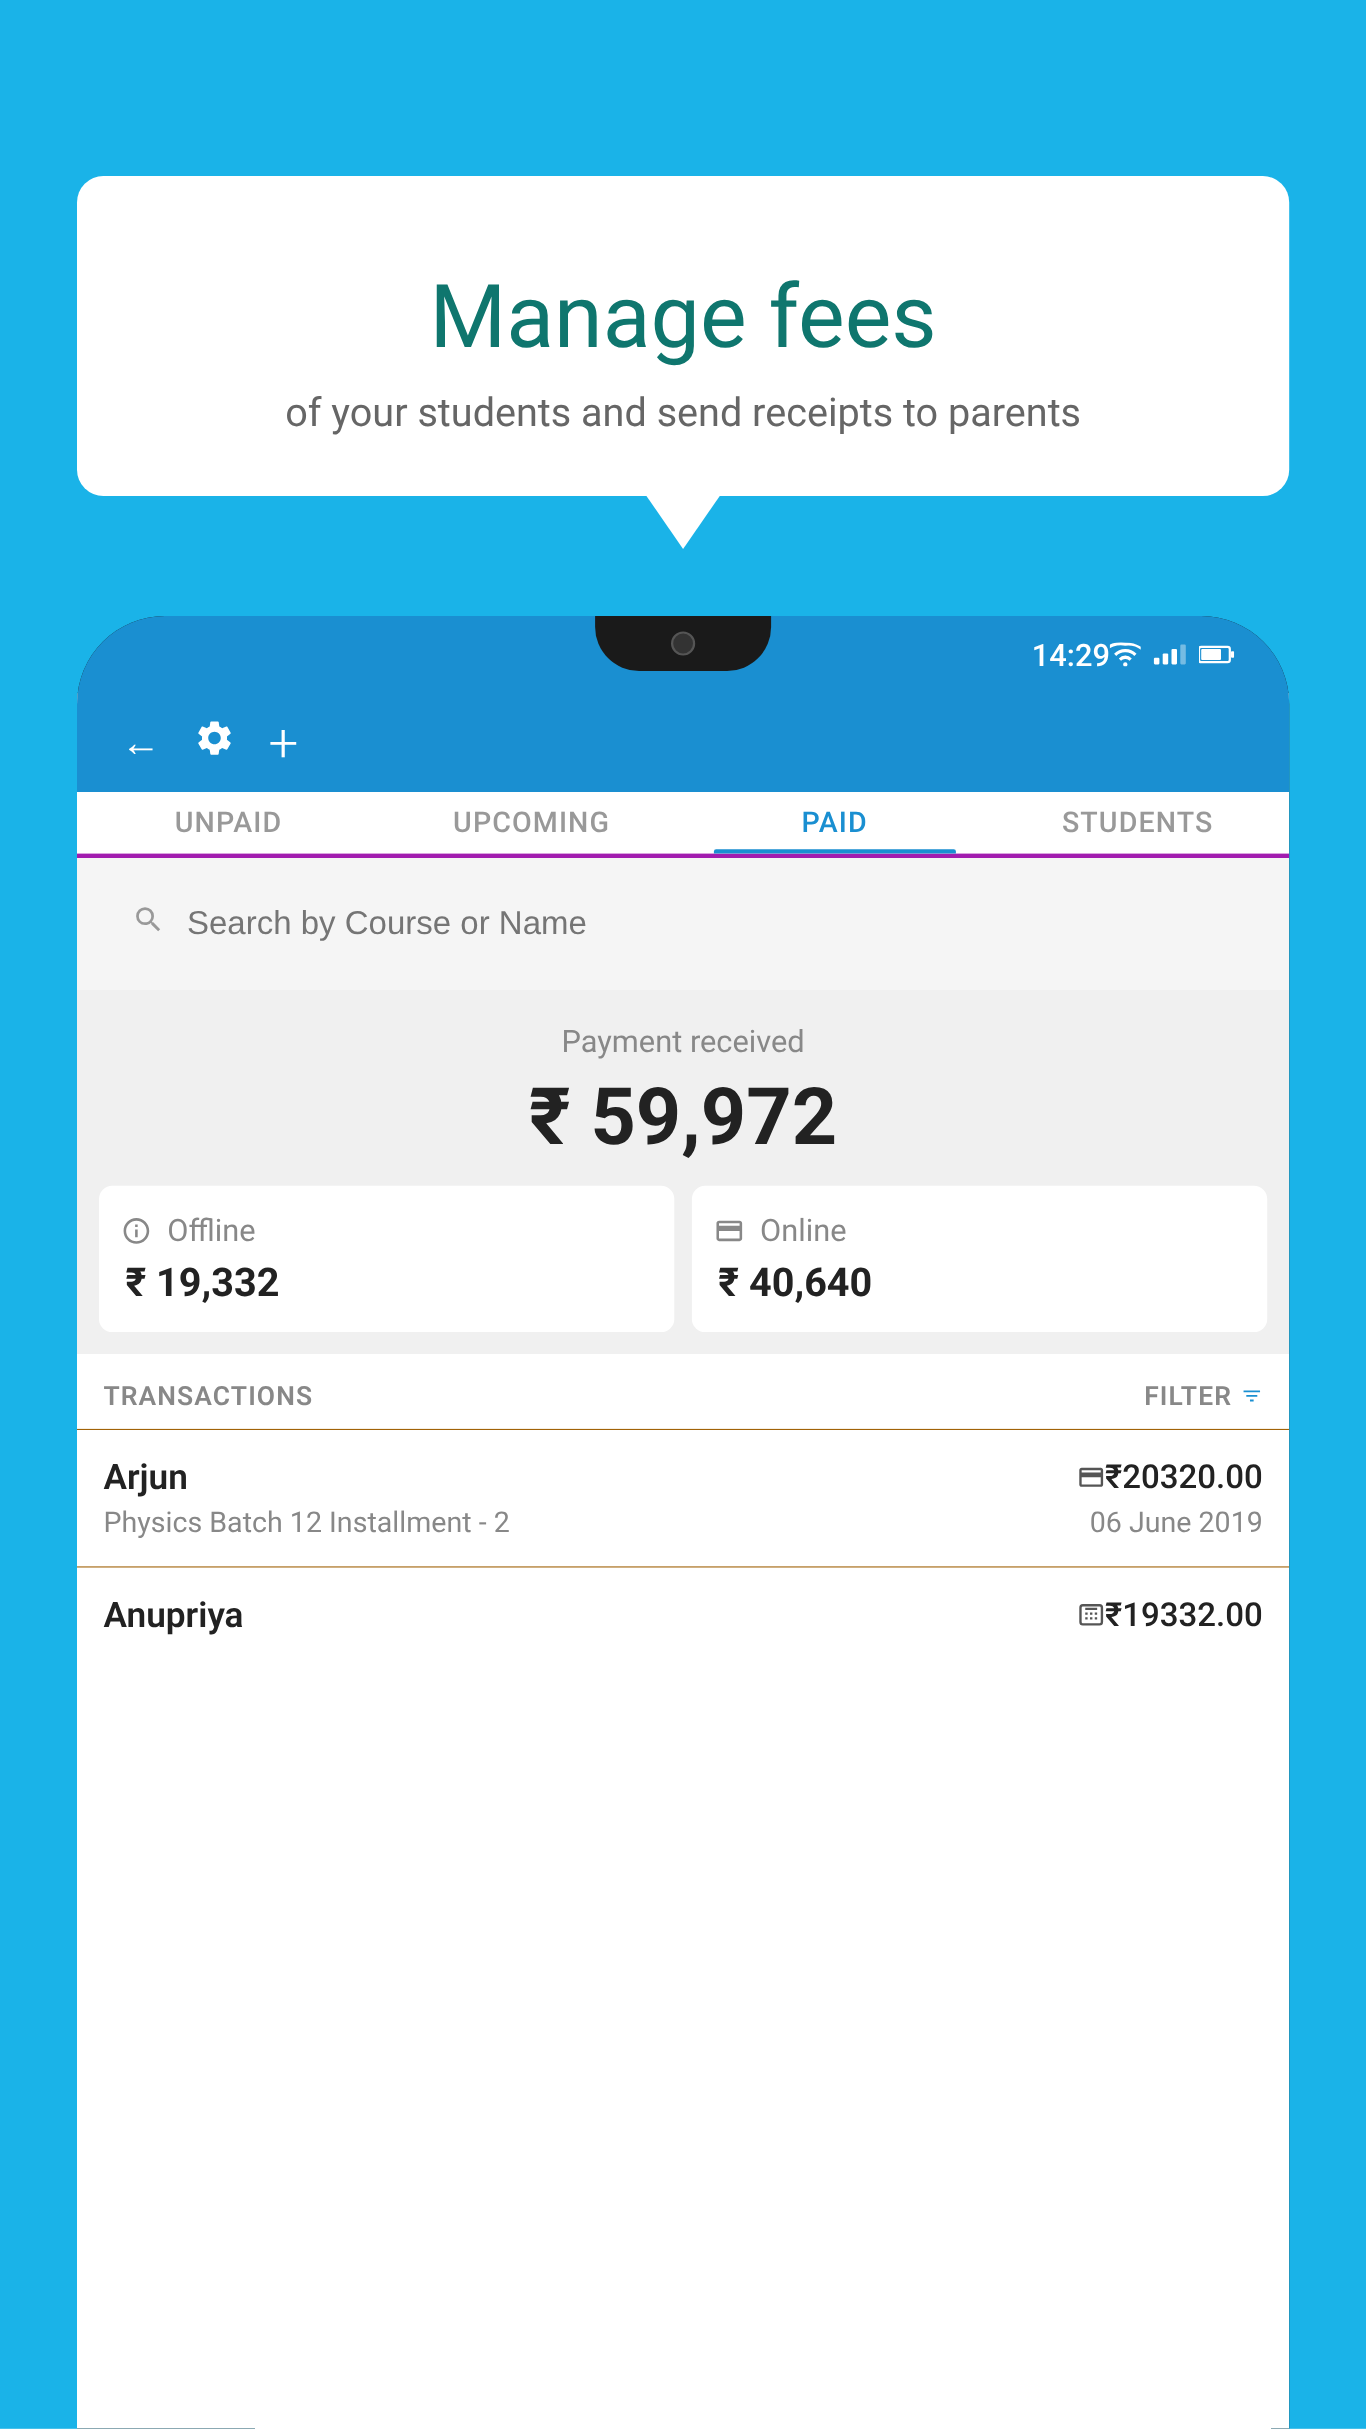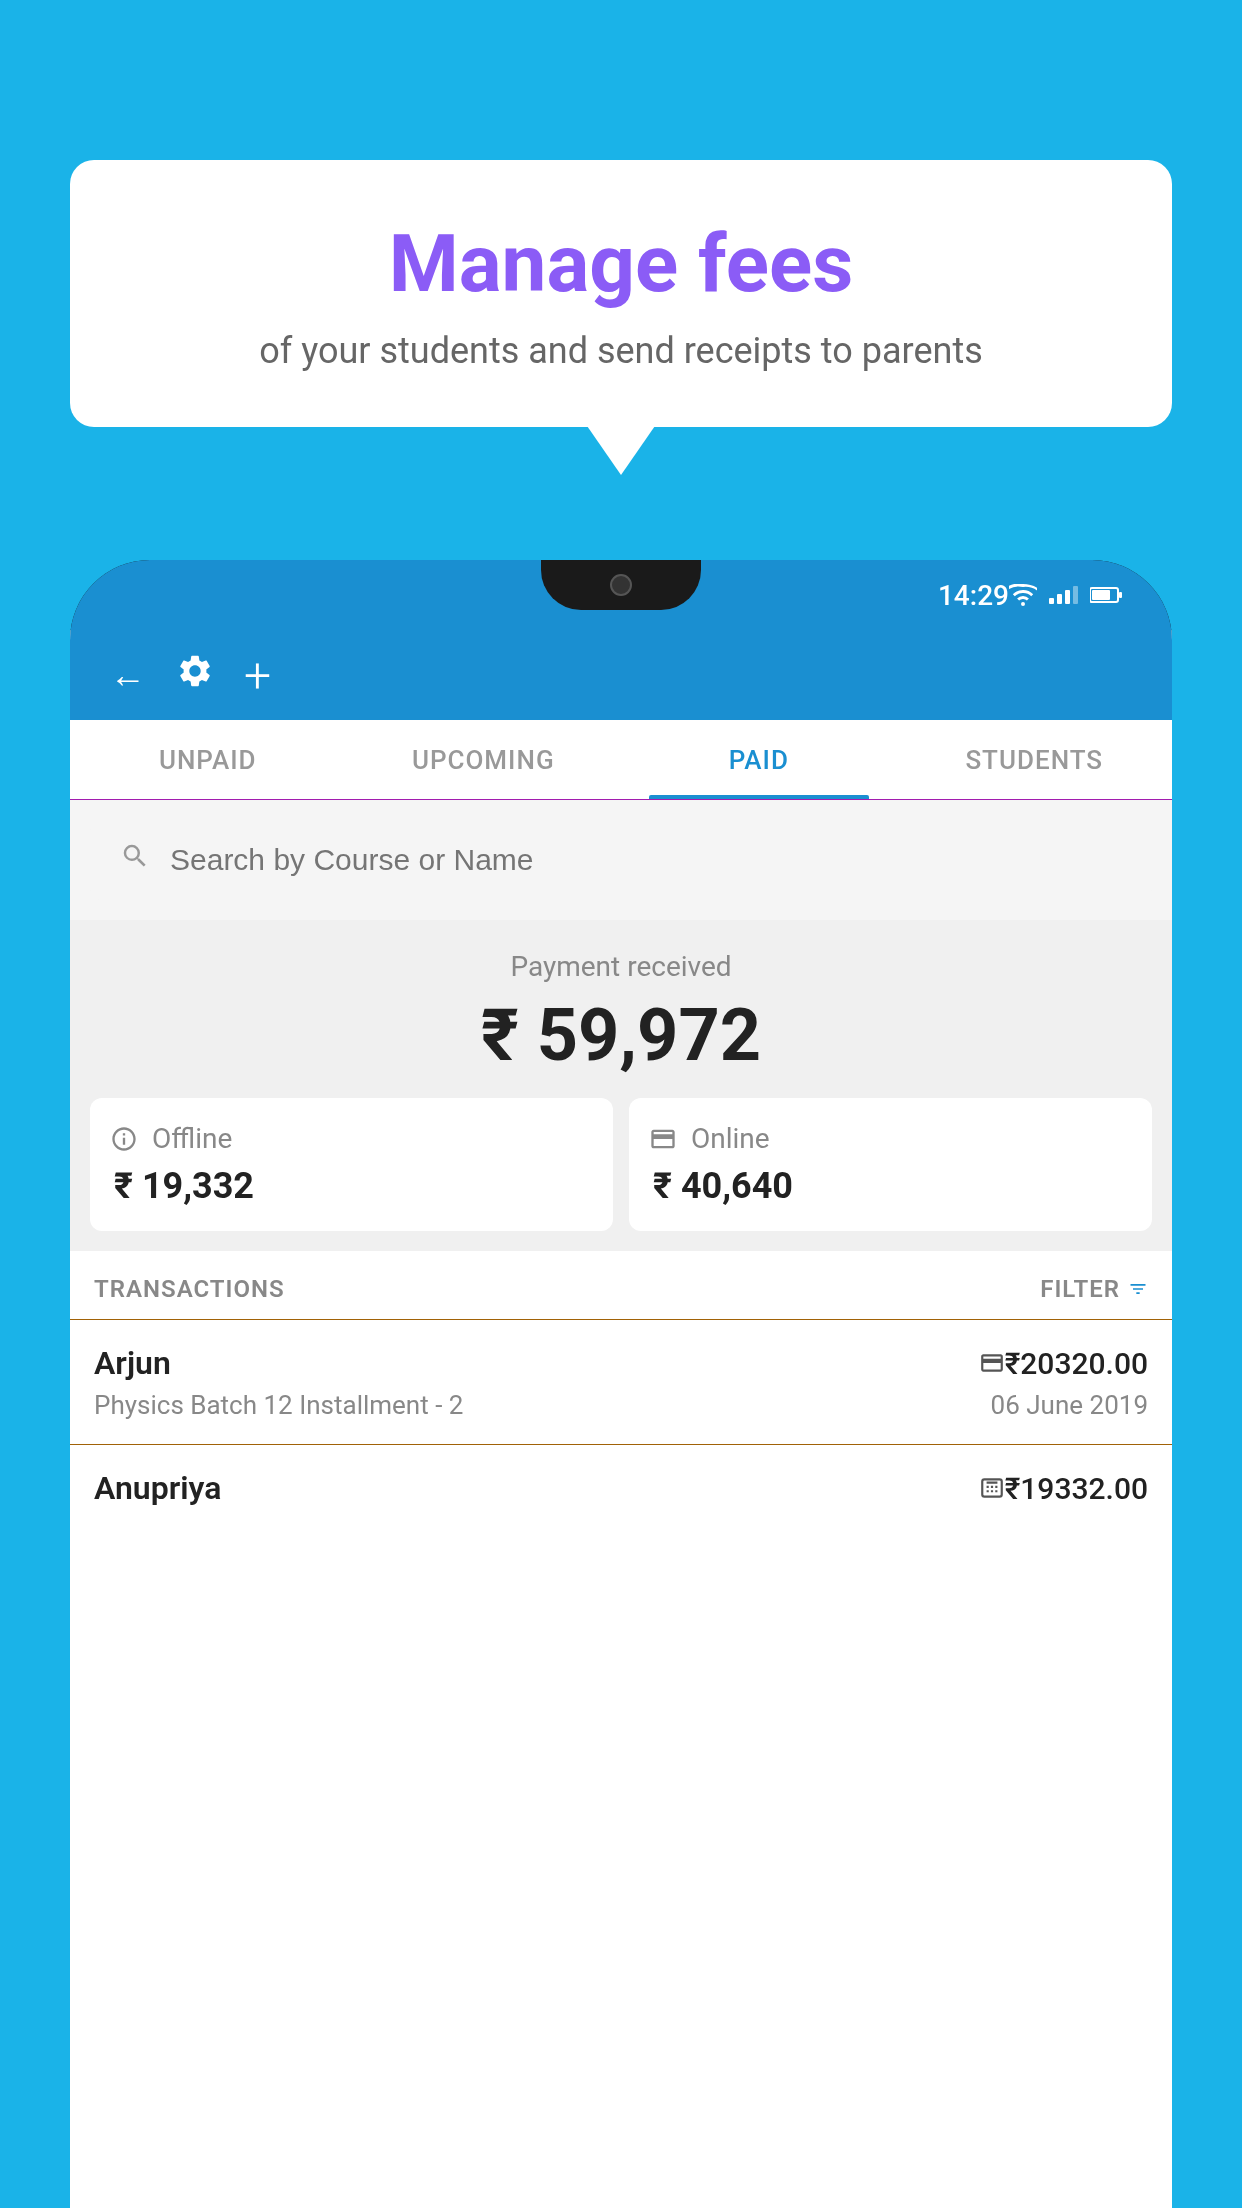--- a/index.html
+++ b/index.html
@@ -30,24 +30,25 @@
       bottom: -48px;
       left: 50%;
       transform: translateX(-50%);
       border-left: 36px solid transparent;
       border-right: 36px solid transparent;
       border-top: 52px solid white;
     }
 
     .bubble-title {
       font-size: 80px;
-      font-weight: 700;
-      color: #8b5cf6;
+      font-weight: 400;
+      color: #0f766e;
       line-height: 1.1;
       margin-bottom: 22px;
+      margin-top: 24px;
     }
 
     .bubble-subtitle {
       font-size: 36px;
       color: #666;
       font-weight: 400;
     }
 
     
     .phone-frame {
@@ -149,22 +150,22 @@
     .gear-icon, .plus-icon {
       color: white;
       font-size: 36px;
       cursor: pointer;
     }
 
     
     .tab-bar {
       background: white;
       display: flex;
-      border-bottom: 1px solid #a21caf;
-      height: 80px;
+      border-bottom: 4px solid #a21caf;
+      height: 60px;
     }
 
     .tab-item {
       flex: 1;
       display: flex;
       align-items: center;
       justify-content: center;
       font-size: 26px;
       font-weight: 500;
       color: #999;

